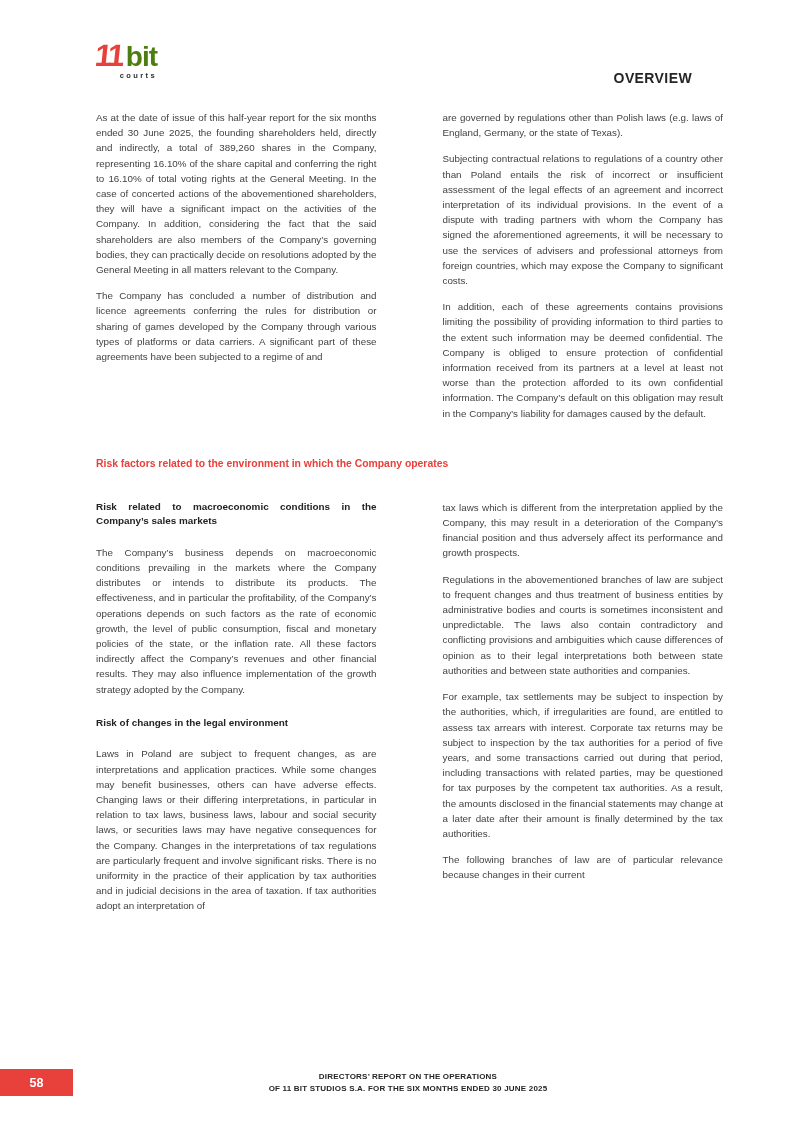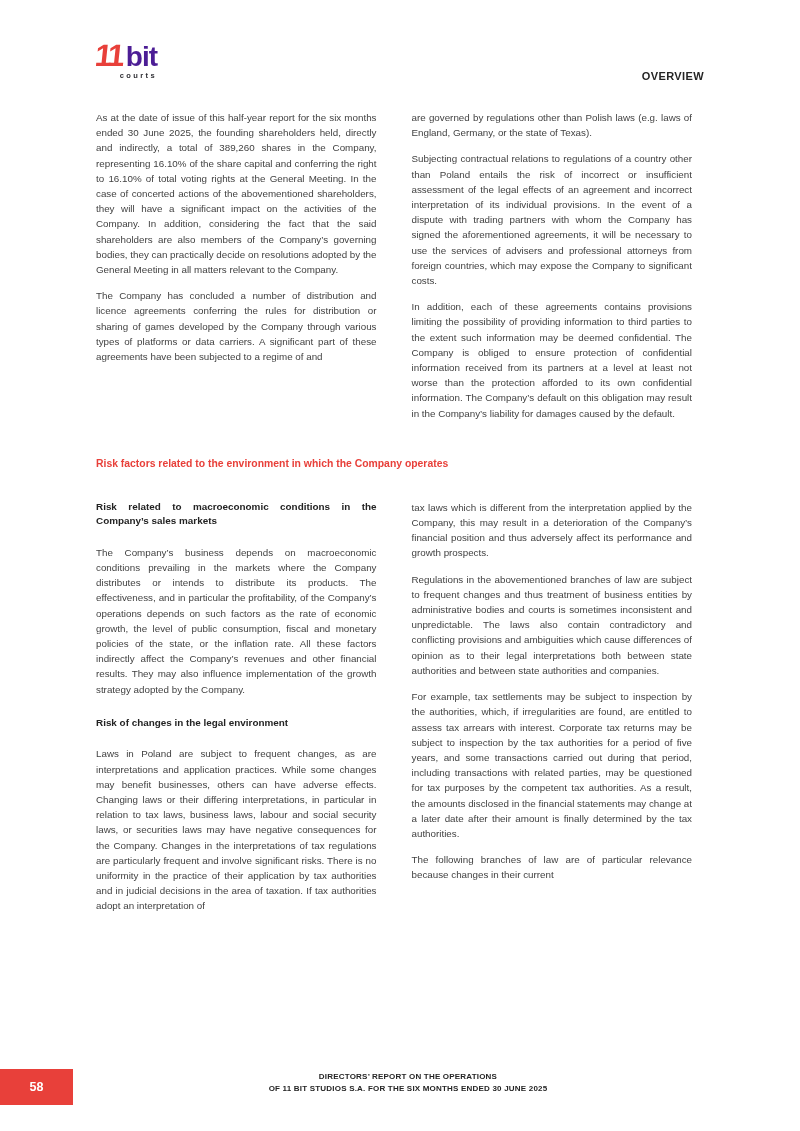--- a/index.html
+++ b/index.html
@@ -18,50 +18,50 @@
   .logo-row { display: flex; align-items: flex-end; }
   .logo-11 {
     color: var(--accent, #e8403a);
     font-weight: bold;
     font-size: 31px;
     letter-spacing: -3px;
     transform: skewX(-6deg);
     display: inline-block;
   }
   .logo-bit {
-    color: #4c1d95;
+    color: #4d7c0f;
     font-weight: bold;
     font-size: 28px;
     letter-spacing: -1px;
     margin-left: 4px;
   }
   .logo-studios {
     color: #2e2e33;
     font-weight: bold;
     font-size: 7.5px;
     letter-spacing: 2.4px;
     text-align: right;
     margin-top: 1px;
   }
 
   
   .header-overview {
     position: absolute;
     top: 70px;
-    right: 96px;
-    font-size: 11px;
+    right: 108px;
+    font-size: 14px;
     font-weight: bold;
     letter-spacing: 0.4px;
     color: #252525;
     text-align: right;
   }
 
   
   .content { position: absolute; left: 96px; top: 110px; width: 608px; }
-  .cols { display: flex; gap: 35px; }
+  .cols { display: flex; gap: 66px; }
   .col { flex: 0 0 280.5px; width: 280.5px; }
   .col > :first-child { margin-top: 0; }
 
   p.body {
     font-size: 9.8px;
     line-height: 15.2px;
     text-align: justify;
     color: #424242;
     margin: 0 0 11px 0;
   }
@@ -80,21 +80,21 @@
     font-weight: bold;
     margin: 25px 0 29px 0;
   }
 
   
   .footer-pagebox {
     position: absolute;
     left: 0;
     top: 1069px;
     width: 73px;
-    height: 36px;
+    height: 27px;
     background: var(--accent, #e8403a);
     color: #ffffff;
     font-weight: bold;
     font-size: 12.5px;
     display: flex;
     align-items: center;
     justify-content: center;
   }
   .footer-text {
     position: absolute;

